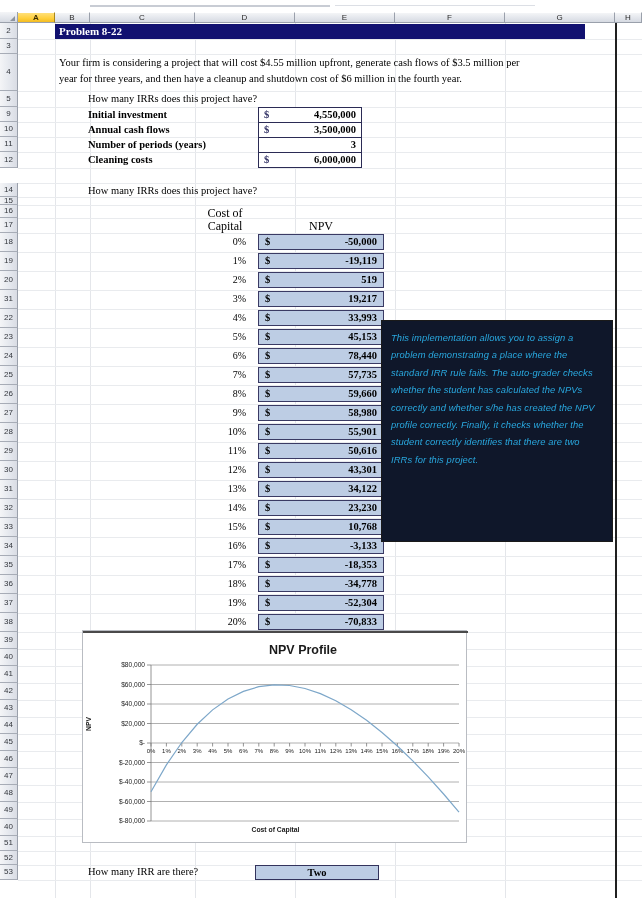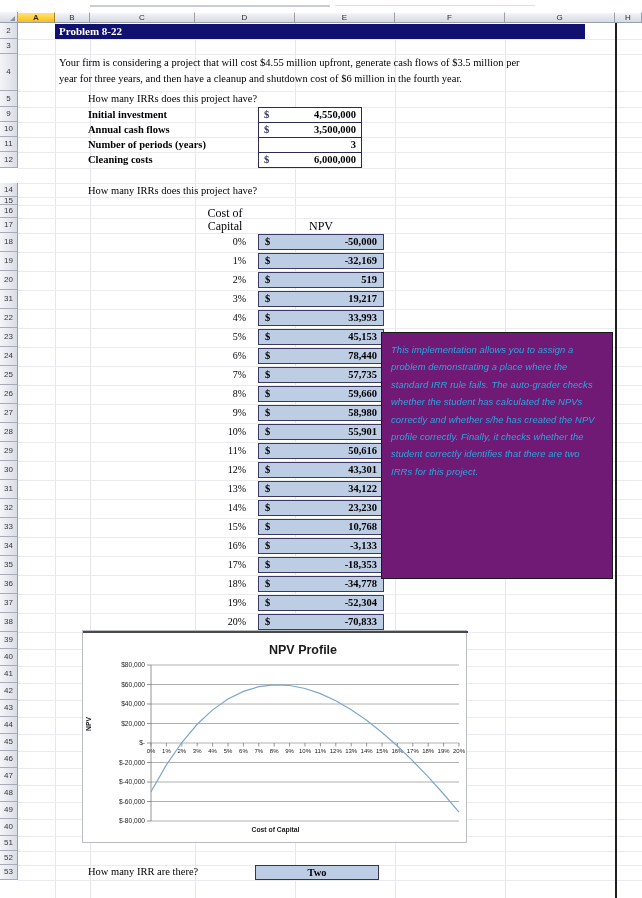--- a/index.html
+++ b/index.html
@@ -57,22 +57,22 @@
   .npvhdr{font-family:"Liberation Serif",serif;font-size:12px;color:#000;text-align:center;}
   .pct{font-family:"Liberation Serif",serif;font-size:10px;color:#000;text-align:right;}
 
   .npvcell{position:absolute;left:0;box-sizing:border-box;width:126px;height:16px;
       border:1px solid #3a3a64;background:#bdcde4;
       font-family:"Liberation Serif",serif;font-size:10.5px;font-weight:bold;color:#000;}
   .npvcell .cur{position:absolute;left:6px;top:0;line-height:14px;}
   .npvcell .num{position:absolute;right:6px;top:0;line-height:14px;}
 
   
-  .callout{position:absolute;left:381px;top:332px;width:232px;height:247px;
-      background:#701a75;border:1px solid #1a1a1a;box-sizing:border-box;padding:8px 9px 0 9px;}
+  .callout{position:absolute;left:381px;top:320px;width:232px;height:222px;
+      background:#0f172a;border:1px solid #1a1a1a;box-sizing:border-box;padding:8px 9px 0 9px;}
   .callout p{margin:0;font-family:"Liberation Sans",sans-serif;font-style:italic;
       font-size:9.4px;line-height:17.4px;color:#29a8df;letter-spacing:.1px;}
 
   
   .chartbox{position:absolute;left:82px;top:630px;width:385px;height:213px;
       background:#ffffff;border:1px solid #b9bcc2;box-sizing:border-box;}
   .chartbox .topedge{position:absolute;left:0;top:0;width:385px;height:2px;background:#4a4a4a;}
   .chartTitle{position:absolute;left:130px;top:12px;width:180px;text-align:center;
       font-family:"Liberation Sans",sans-serif;font-weight:bold;font-size:12.5px;color:#1a1a1a;}
   .ylabel{position:absolute;left:2px;top:100px;transform:rotate(-90deg);transform-origin:left top;
@@ -261,21 +261,21 @@
 
   <div id="npvrows">
       <div class="cell pct" style="left: 196px; top: 236px; width: 50px;">0%</div>
       <div class="npvcell" style="position: absolute; left: 258px; top: 234px;">
         <span class="cur">$</span>
         <span class="num">-50,000</span>
       </div>
       <div class="cell pct" style="left: 196px; top: 255px; width: 50px;">1%</div>
       <div class="npvcell" style="position: absolute; left: 258px; top: 253px;">
         <span class="cur">$</span>
-        <span class="num">-32,169</span>
+        <span class="num">-19,119</span>
       </div>
       <div class="cell pct" style="left: 196px; top: 274px; width: 50px;">2%</div>
       <div class="npvcell" style="position: absolute; left: 258px; top: 272px;">
         <span class="cur">$</span>
         <span class="num">519</span>
       </div>
       <div class="cell pct" style="left: 196px; top: 293px; width: 50px;">3%</div>
       <div class="npvcell" style="position: absolute; left: 258px; top: 291px;">
         <span class="cur">$</span>
         <span class="num">19,217</span>

